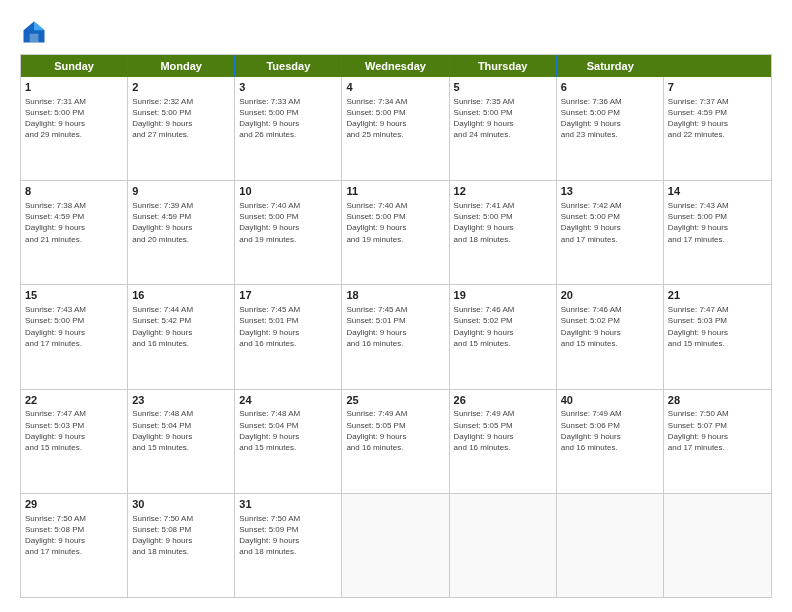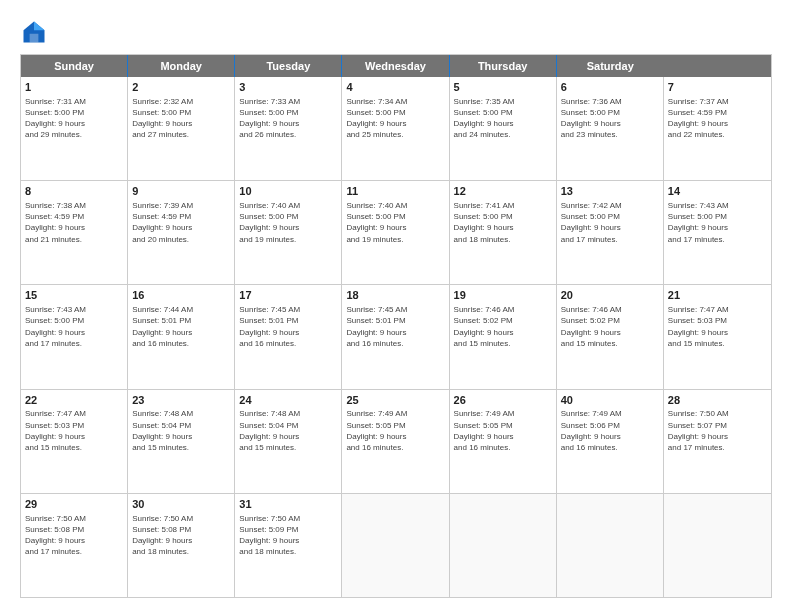--- a/index.html
+++ b/index.html
@@ -56,21 +56,21 @@
     }
     .calendar {
       flex: 1;
       display: flex;
       flex-direction: column;
       border: 1px solid #ccc;
     }
     .cal-header-row {
       display: grid;
       grid-template-columns: repeat(7, 1fr);
-      background: #737373;
+      background: #4d7c0f;
     }
     .cal-header-cell {
       color: #fff;
       font-size: 11px;
       font-weight: bold;
       text-align: center;
       padding: 5px 2px;
       border-right: 1px solid #1976d2;
     }
     .cal-header-cell:last-child { border-right: none; }
@@ -249,21 +249,21 @@
           <div class="cal-cell">
             <span class="day-number">15</span>
             <div class="cal-cell-text" style="white-space: pre-line;">Sunrise: 7:43 AM
 Sunset: 5:00 PM
 Daylight: 9 hours
 and 17 minutes.</div>
           </div>
           <div class="cal-cell">
             <span class="day-number">16</span>
             <div class="cal-cell-text" style="white-space: pre-line;">Sunrise: 7:44 AM
-Sunset: 5:01 PM
+Sunset: 5:42 PM
 Daylight: 9 hours
 and 16 minutes.</div>
           </div>
           <div class="cal-cell">
             <span class="day-number">17</span>
             <div class="cal-cell-text" style="white-space: pre-line;">Sunrise: 7:45 AM
 Sunset: 5:01 PM
 Daylight: 9 hours
 and 16 minutes.</div>
           </div>

